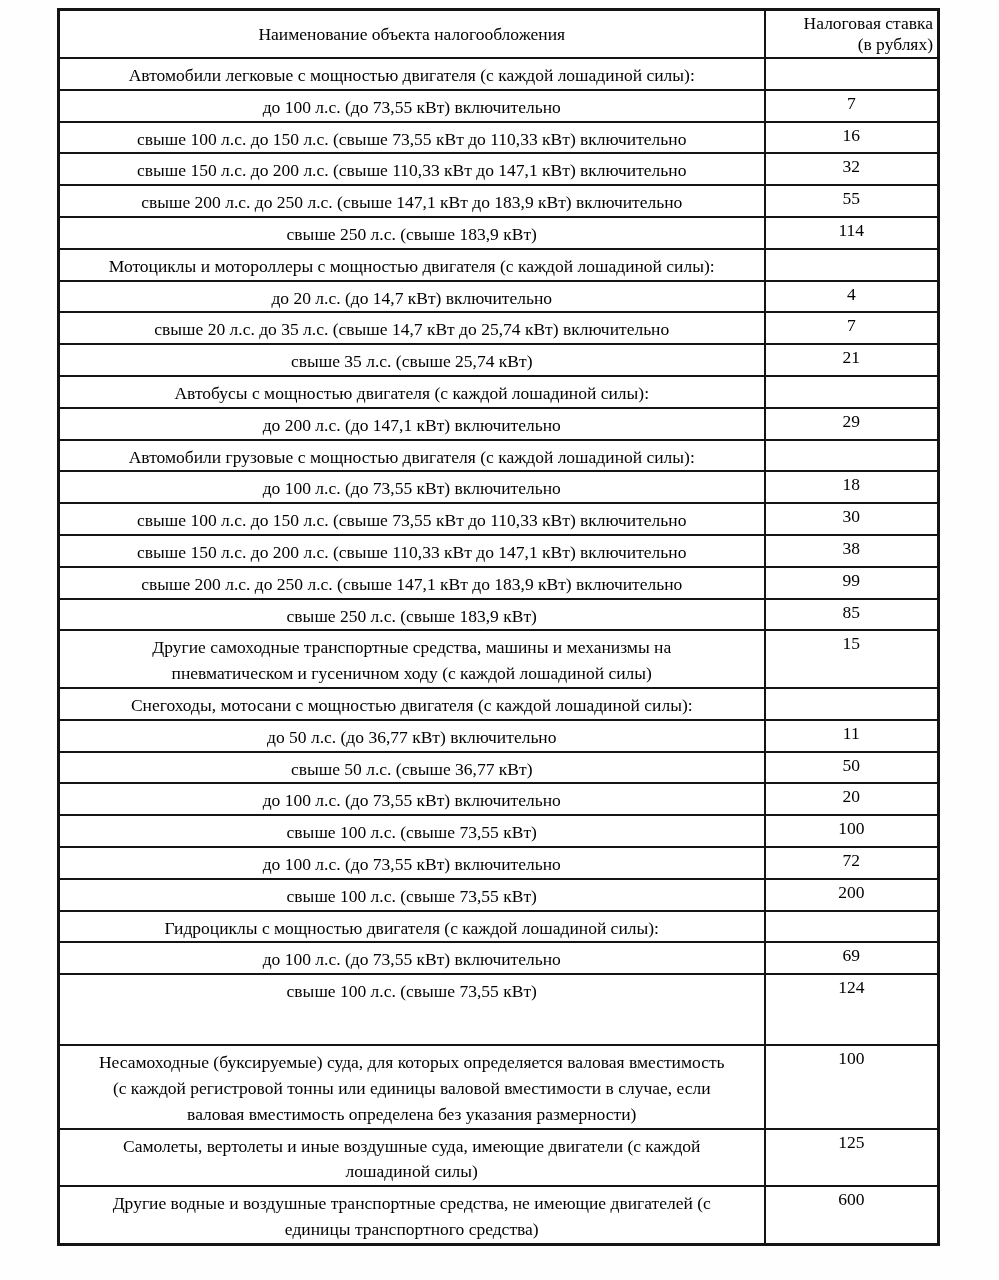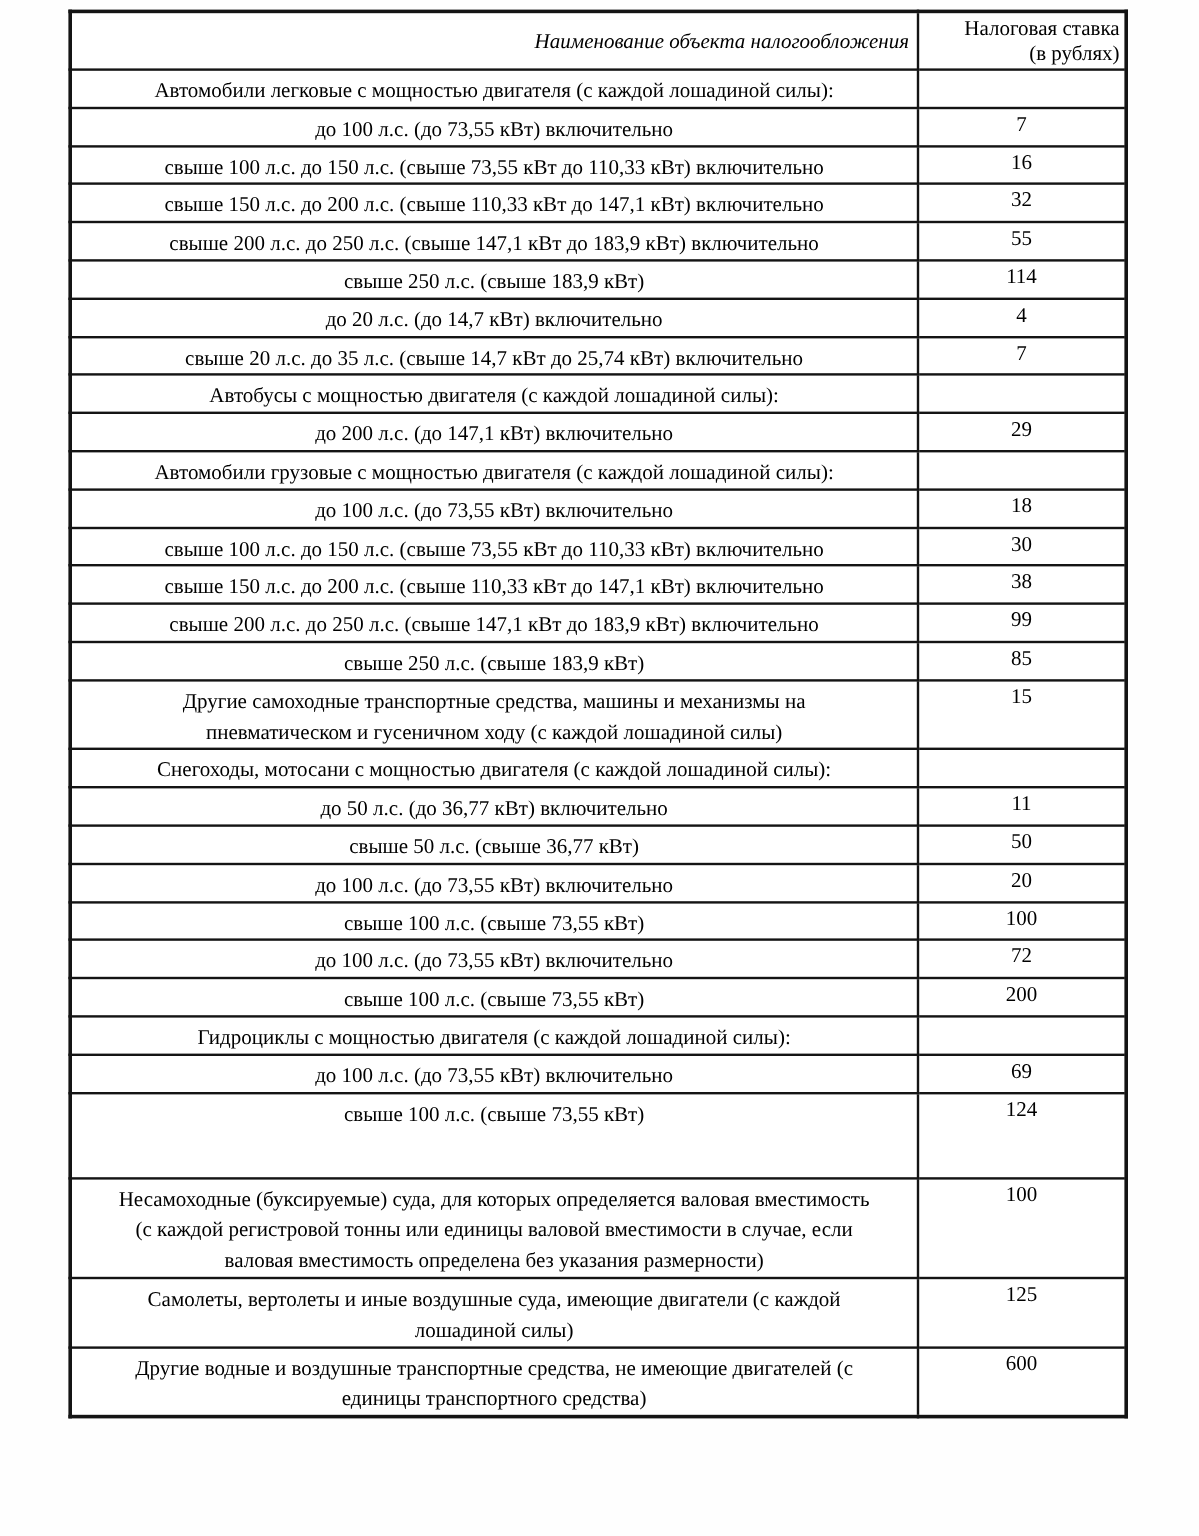--- a/index.html
+++ b/index.html
@@ -35,25 +35,24 @@
   col.col-name { width: 706px; }
   col.col-rate { width: 174px; }
 
   .tax-table th,
   .tax-table td {
     border: 2px solid #141414;
     font-weight: normal;
   }
   thead th.hdr-name {
     height: 46px;
-    text-align: right;
+    text-align: center;
     vertical-align: middle;
     line-height: 22px;
     padding: 0 6px;
-    font-style: italic;
   }
   thead th.hdr-rate {
     height: 46px;
     text-align: right;
     vertical-align: middle;
     line-height: 21px;
     padding: 0 4px;
     margin-left: 37px;
   }
   td.c1 {
@@ -115,31 +114,39 @@
   <tr>
     <td class="c1">свыше 200 л.с. до 250 л.с. (свыше 147,1 кВт до 183,9 кВт) включительно</td>
     <td class="c2">55</td>
   </tr>
 
   <tr>
     <td class="c1">свыше 250 л.с. (свыше 183,9 кВт)</td>
     <td class="c2">114</td>
   </tr>
 
+  <tr>
+    <td class="c1">Мотоциклы и мотороллеры с мощностью двигателя (с каждой лошадиной силы):</td>
+    <td class="c2"></td>
+  </tr>
 
   <tr>
     <td class="c1">до 20 л.с. (до 14,7 кВт) включительно</td>
     <td class="c2">4</td>
   </tr>
 
   <tr>
     <td class="c1">свыше 20 л.с. до 35 л.с. (свыше 14,7 кВт до 25,74 кВт) включительно</td>
     <td class="c2">7</td>
   </tr>
 
+  <tr>
+    <td class="c1">свыше 35 л.с. (свыше 25,74 кВт)</td>
+    <td class="c2">21</td>
+  </tr>
 
   <tr>
     <td class="c1">Автобусы с мощностью двигателя (с каждой лошадиной силы):</td>
     <td class="c2"></td>
   </tr>
 
   <tr>
     <td class="c1">до 200 л.с. (до 147,1 кВт) включительно</td>
     <td class="c2">29</td>
   </tr>

